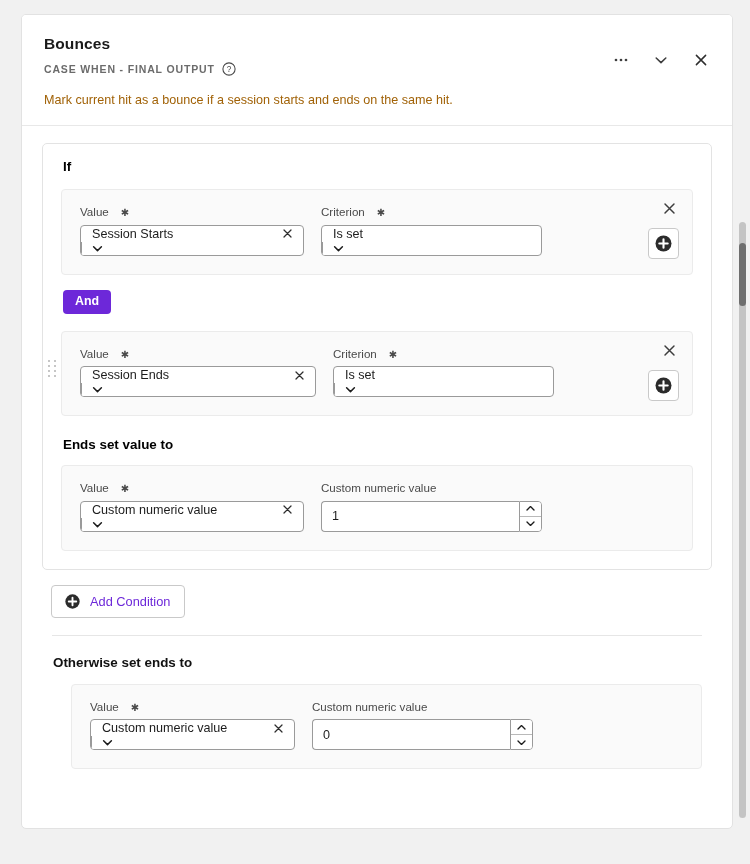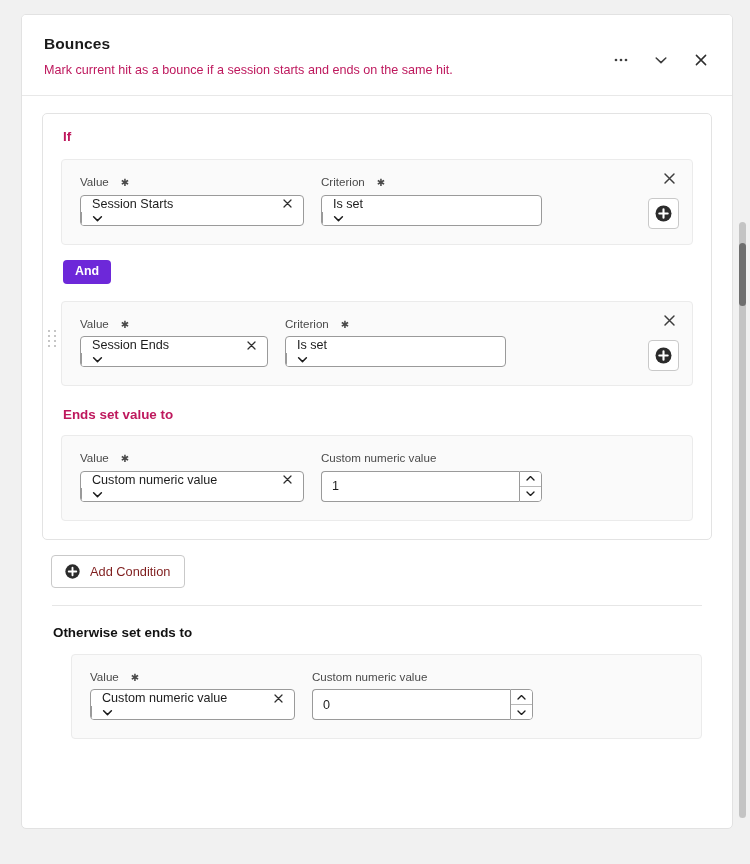--- a/index.html
+++ b/index.html
@@ -63,21 +63,21 @@
   }
   .help-icon {
     width: 14px; height: 14px;
     display: inline-flex;
     align-items: center;
     justify-content: center;
     cursor: pointer;
   }
   .card-desc {
     font-size: 12.6px;
-    color: #be185d;
+    color: #a16207;
     line-height: 1.35;
   }
 
   .header-actions {
     position: absolute;
     right: 18px; top: 32px;
     display: flex;
     align-items: center;
     gap: 14px;
   }
@@ -100,21 +100,21 @@
   .if-group {
     border: 1px solid #e3e3e3;
     border-radius: 5px;
     background: #ffffff;
     padding: 16px 18px 18px 18px;
     position: relative;
   }
   .group-heading {
     font-size: 13.4px;
     font-weight: bold;
-    color: #be185d;
+    color: #000000;
     margin: 0 0 14px 2px;
     line-height: 1.1;
   }
   .group-heading.then {
     margin-top: 22px;
     margin-bottom: 12px;
   }
 
   
   .cond-wrap {
@@ -297,21 +297,21 @@
     display: inline-flex;
     align-items: center;
     gap: 9px;
     background: #fff;
     border: 1px solid #c9c9c9;
     border-radius: 4px;
     padding: 0 14px 0 12px;
     cursor: pointer;
     font-family: "Liberation Sans", sans-serif;
     font-size: 12.8px;
-    color: #7f1d1d;
+    color: #6d28d9;
   }
 
   .divider {
     height: 1px;
     background: #e6e6e6;
     margin: 17px 10px 0 10px;
   }
 
   .otherwise-heading {
     font-size: 13.4px;
@@ -349,20 +349,29 @@
 </head>
 <body>
 
 <div class="page">
 
   <div class="card">
 
     <div class="card-header">
       <div class="card-title">Bounces</div>
 
+      <div class="card-subtitle-row">
+        <span class="card-subtitle">CASE WHEN - FINAL OUTPUT</span>
+        <span class="help-icon" title="Help">
+          <svg width="14" height="14" viewBox="0 0 14 14">
+            <circle cx="7" cy="7" r="6.1" fill="none" stroke="#4a4a4a" stroke-width="1.1"></circle>
+            <text x="7" y="10.3" font-size="8.2" font-family="Liberation Sans, sans-serif" fill="#4a4a4a" text-anchor="middle">?</text>
+          </svg>
+        </span>
+      </div>
 
       <div class="card-desc">Mark current hit as a bounce if a session starts and ends on the same hit.</div>
 
       <div class="header-actions">
         <button class="hdr-btn">
           <svg width="18" height="18" viewBox="0 0 18 18">
             <circle cx="4" cy="9" r="1.35" fill="#3f3f3f"></circle>
             <circle cx="9" cy="9" r="1.35" fill="#3f3f3f"></circle>
             <circle cx="14" cy="9" r="1.35" fill="#3f3f3f"></circle>
           </svg>
@@ -466,21 +475,21 @@
                 <path d="M3 3 L12 12 M12 3 L3 12" fill="none" stroke="#3d3d3d" stroke-width="1.45" stroke-linecap="round"></path>
               </svg>
             </button>
 
             <div class="fields">
               <div class="field-block">
                 <div class="field-label">
                   <span>Value</span>
                   <span class="req">✱</span>
                 </div>
-                <div class="combo" style="width:188px">
+                <div class="combo" style="width:236px">
                   <div class="combo-text">
                     <span class="combo-value">Session Ends</span>
                     <button class="combo-clear">
                       <svg width="11" height="11" viewBox="0 0 11 11">
                         <path d="M2 2 L9 9 M9 2 L2 9" fill="none" stroke="#2e2e2e" stroke-width="1.25" stroke-linecap="round"></path>
                       </svg>
                     </button>
                   </div>
                   <div class="combo-arrow">
                     <svg width="13" height="13" viewBox="0 0 13 13">

